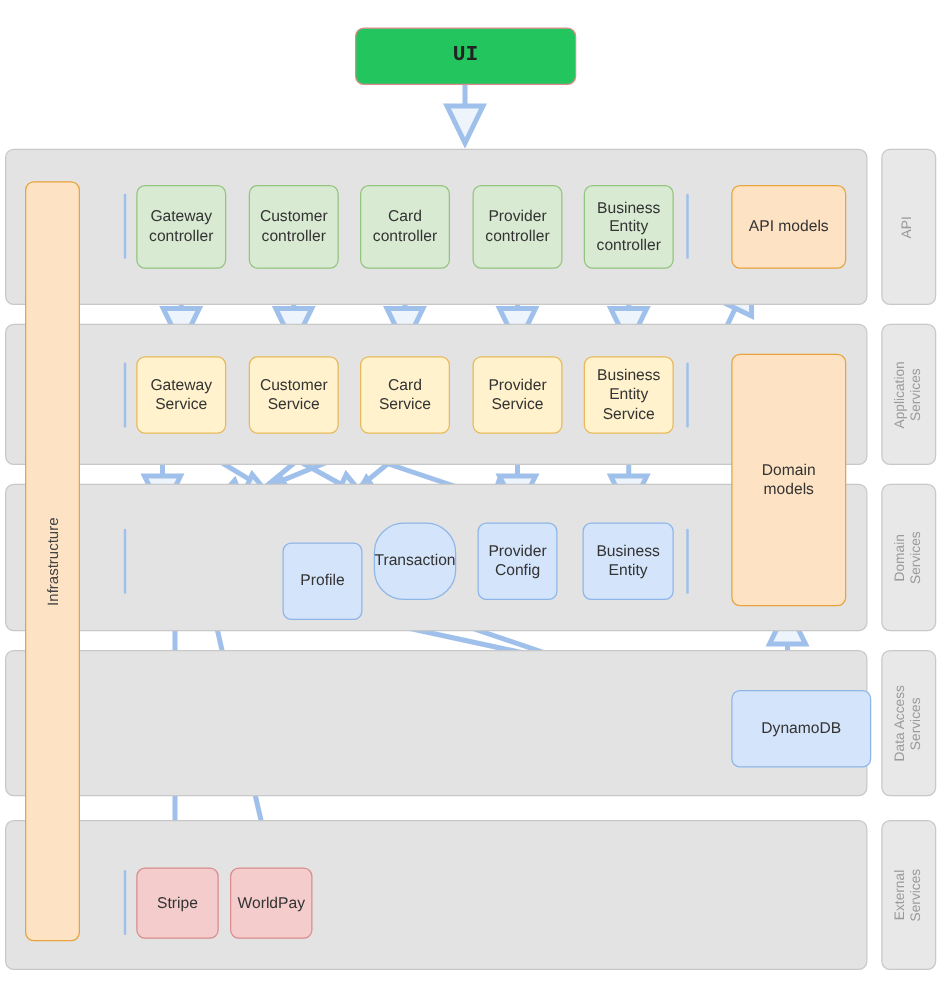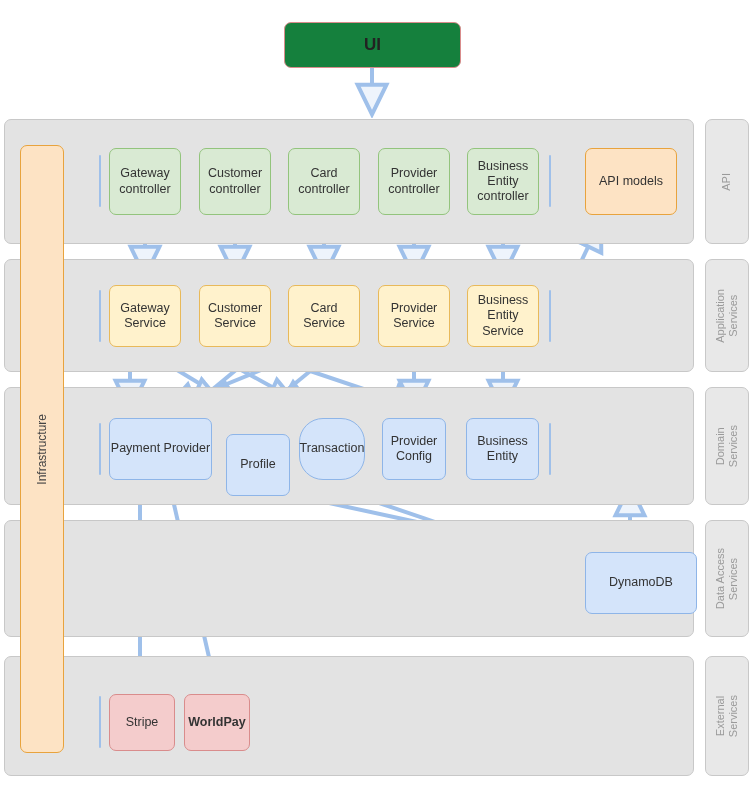--- a/index.html
+++ b/index.html
@@ -15,21 +15,21 @@
   .sidelabel{position:absolute;box-sizing:border-box;background:#e8e8e8;
         border:1px solid #c8c8c8;border-radius:7px;z-index:2;
         display:flex;align-items:center;justify-content:center;}
   .sidelabel span{writing-mode:vertical-rl;transform:rotate(180deg);
         font-size:11px;color:#9a9a9a;text-align:center;line-height:1.2;white-space:pre-line;}
   .infra{position:absolute;box-sizing:border-box;background:#fde3c4;
         border:1px solid #e8a33d;border-radius:7px;z-index:4;
         display:flex;align-items:center;justify-content:center;}
   .infra span{writing-mode:vertical-rl;transform:rotate(180deg);
         font-size:12px;color:#444;}
-  .ui-box{background:#15803d;border:1px solid #d98c8c;font-size:17px;font-weight:bold;color:#222;}
+  .ui-box{background:#22c55e;border:1px solid #d98c8c;font-size:17px;font-weight:bold;color:#222;font-family:Liberation Mono, monospace;}
   .green{background:#d9ead3;border:1px solid #93c47d;}
   .yellow{background:#fff2cc;border:1px solid #e8b95a;}
   .blue{background:#d4e4fa;border:1px solid #8eb5e8;}
   .orange{background:#fde3c4;border:1px solid #e8a33d;}
   .red{background:#f4cccc;border:1px solid #d98c8c;}
   .tick{position:absolute;width:2px;background:#9fc0ea;z-index:6;border-radius:1px;}
 </style>
 </head>
 <body>
 
@@ -172,24 +172,25 @@
   <div class="node yellow" style="left:378px; top:285px; width:72px; height:62px;">
     <span style="white-space:pre-line;">Provider
 Service</span>
   </div>
   <div class="node yellow" style="left:467px; top:285px; width:72px; height:62px;">
     <span style="white-space:pre-line;">Business
 Entity
 Service</span>
   </div>
 
-
-  <div class="node blue" style="left:109px; top:418px; width:103px; height:62px;">
-    <span style="white-space:pre-line;">Payment Provider</span>
-  </div>
+  <div class="node orange" style="left:585px; top:283px; width:92px; height:202px;">
+    <span style="white-space:pre-line;">Domain
+models</span>
+  </div>
+
   <div class="node blue" style="left:226px; top:418px; width:64px; height:62px;margin-top:16px;">
     <span style="white-space:pre-line;">Profile</span>
   </div>
   <div class="node blue" style="left:299px; top:418px; width:66px; height:62px;border-radius:24px;">
     <span style="white-space:pre-line;">Transaction</span>
   </div>
   <div class="node blue" style="left:382px; top:418px; width:64px; height:62px;">
     <span style="white-space:pre-line;">Provider
 Config</span>
   </div>
@@ -199,16 +200,16 @@
   </div>
 
   <div class="node blue" style="left:585px; top:552px; width:112px; height:62px;">
     <span style="white-space:pre-line;">DynamoDB</span>
   </div>
 
   <div class="node red" style="left:109px; top:694px; width:66px; height:57px;">
     <span style="white-space:pre-line;">Stripe</span>
   </div>
   <div class="node red" style="left:184px; top:694px; width:66px; height:57px;">
-    <span style="white-space:pre-line;font-weight:bold;">WorldPay</span>
+    <span style="white-space:pre-line;">WorldPay</span>
   </div>
 
 </div>
 
 </body></html>

